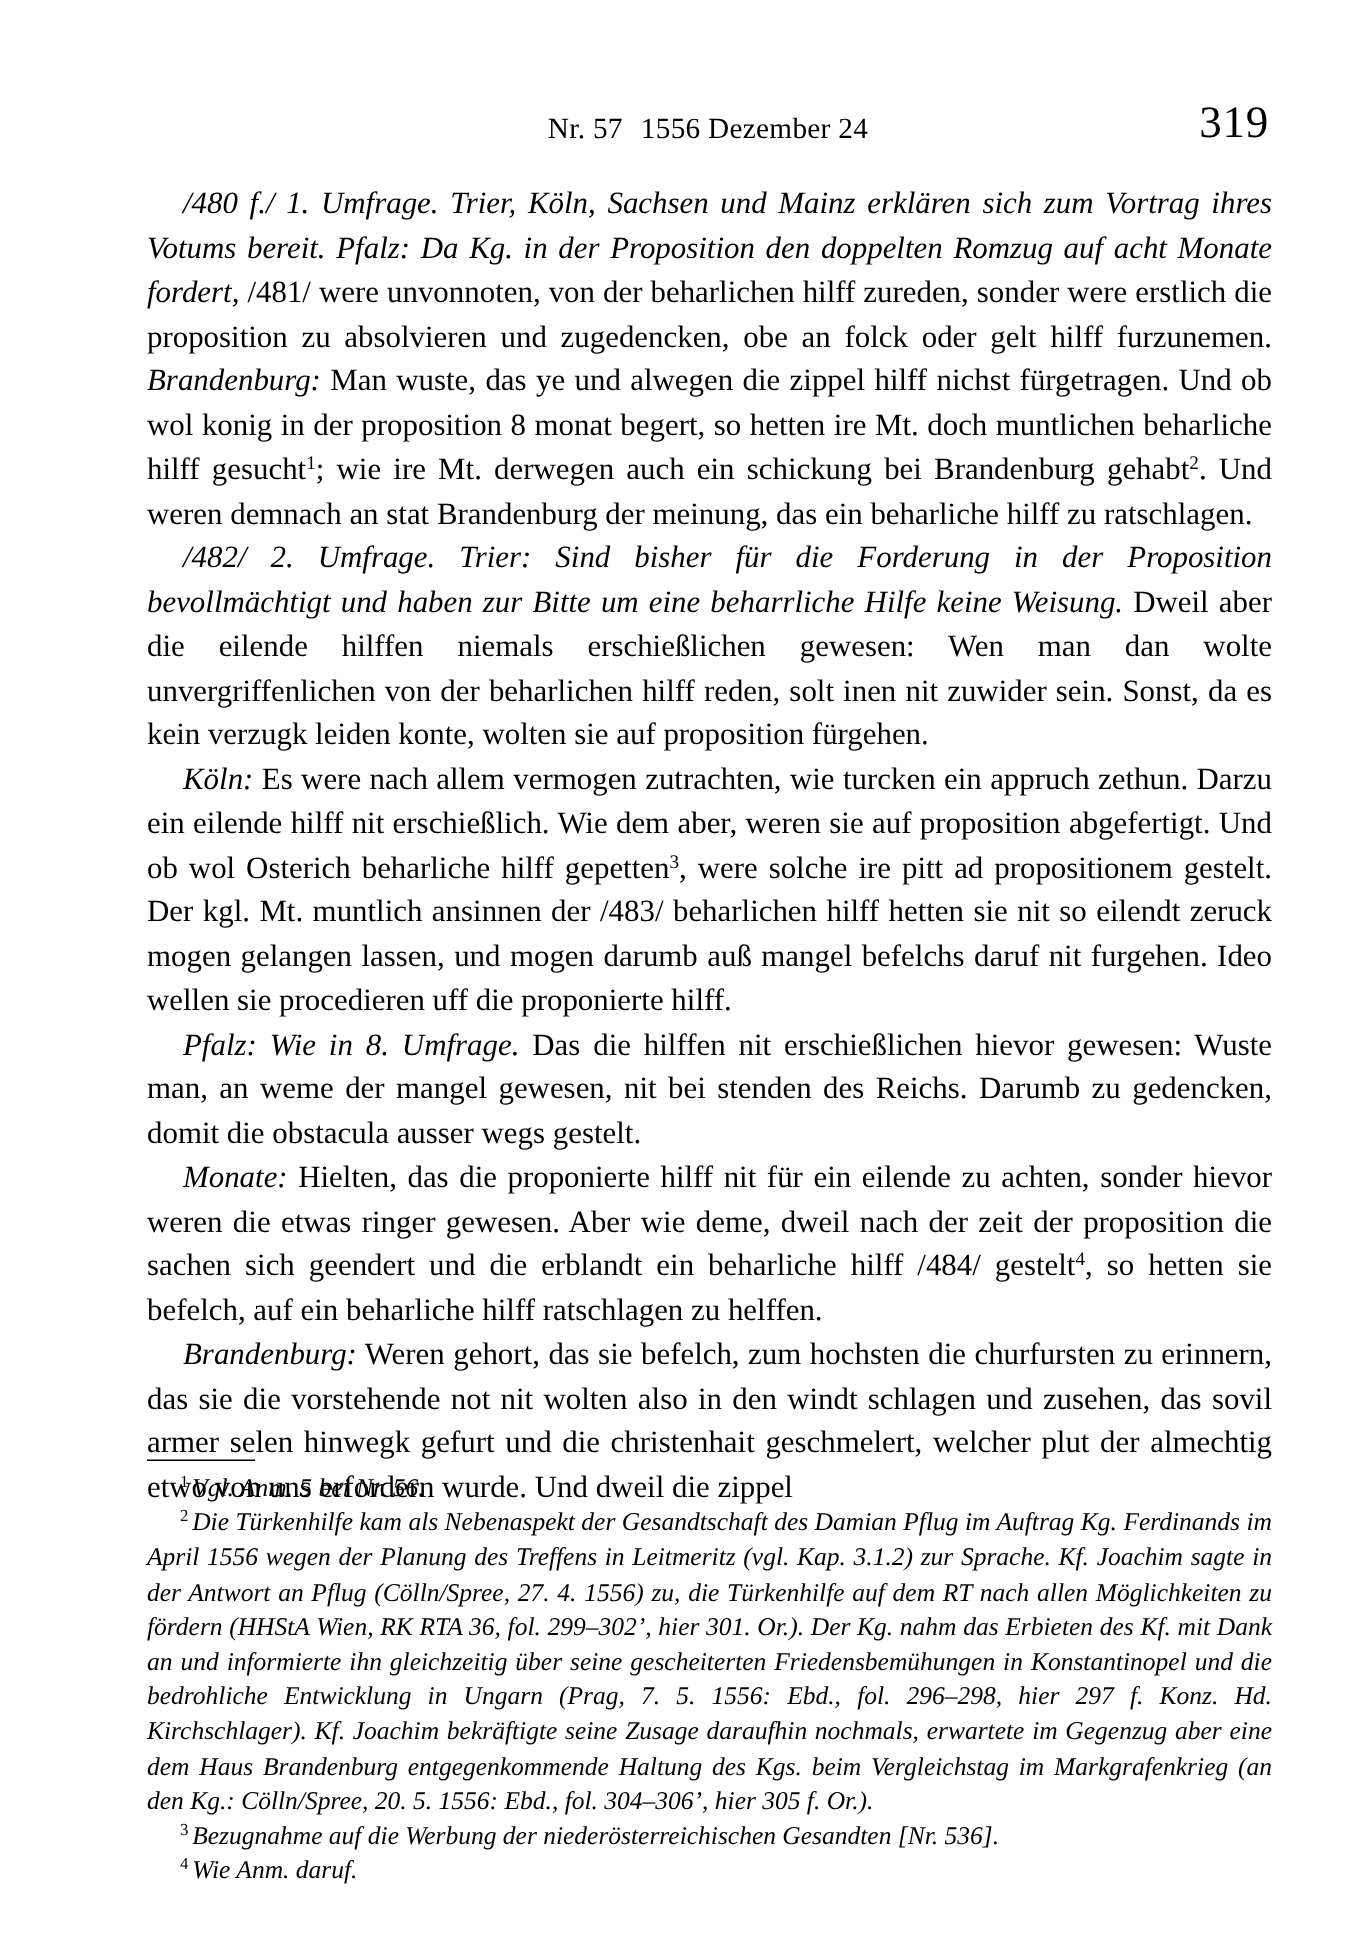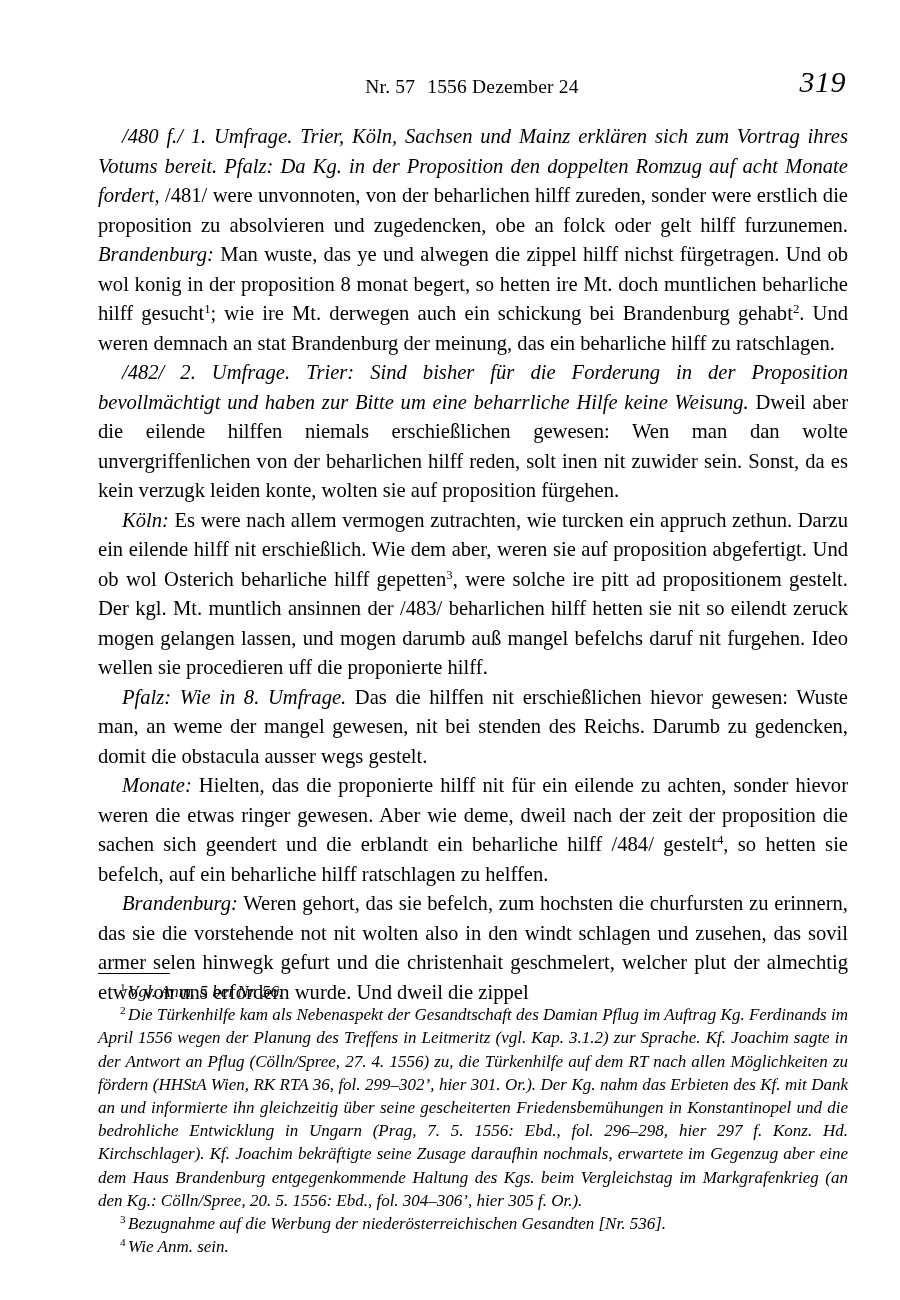--- a/index.html
+++ b/index.html
@@ -43,21 +43,20 @@
     white-space: pre;
   }
   .runhead-title .gap { display: inline-block; width: 12px; }
   .runhead-folio {
     position: absolute;
     right: 0;
     top: -9px;
     font-size: 30px;
     line-height: 1;
     letter-spacing: 0.5px;
-    font-style: italic;
   }
 
   
   .body-block {
     position: absolute;
     top: 122px;
     left: 98px;
     width: 750px;
   }
 
@@ -139,16 +138,16 @@
 
   <div class="footnotes">
     <div class="fn-rule"></div>
 
     <p class="fn short"><span class="fnum">1</span><span>Vgl. Anm. 5 bei Nr. 56.</span></p>
 
     <p class="fn"><span class="fnum">2</span><span>Die Türkenhilfe kam als Nebenaspekt der Gesandtschaft des Damian Pflug im Auftrag Kg. Ferdinands im April 1556 wegen der Planung des Treffens in Leitmeritz (vgl. Kap. 3.1.2) zur Sprache. Kf. Joachim sagte in der Antwort an Pflug (Cölln/Spree, 27. 4. 1556) zu, die Türkenhilfe auf dem RT nach allen Möglichkeiten zu fördern (HHStA Wien, RK RTA 36, fol. 299–302’, hier 301. Or.). Der Kg. nahm das Erbieten des Kf. mit Dank an und informierte ihn gleichzeitig über seine gescheiterten Friedensbemühungen in Konstantinopel und die bedrohliche Entwicklung in Ungarn (Prag, 7. 5. 1556: Ebd., fol. 296–298, hier 297 f. Konz. Hd. Kirchschlager). Kf. Joachim bekräftigte seine Zusage daraufhin nochmals, erwartete im Gegenzug aber eine dem Haus Brandenburg entgegenkommende Haltung des Kgs. beim Vergleichstag im Markgrafenkrieg (an den Kg.: Cölln/Spree, 20. 5. 1556: Ebd., fol. 304–306’, hier 305 f. Or.).</span></p>
 
     <p class="fn short"><span class="fnum">3</span><span>Bezugnahme auf die Werbung der niederösterreichischen Gesandten [Nr. 536].</span></p>
 
-    <p class="fn short"><span class="fnum">4</span><span>Wie Anm. sein.</span></p>
+    <p class="fn short"><span class="fnum">4</span><span>Wie Anm. daruf.</span></p>
   </div>
 
 </div>
 
 </body></html>

